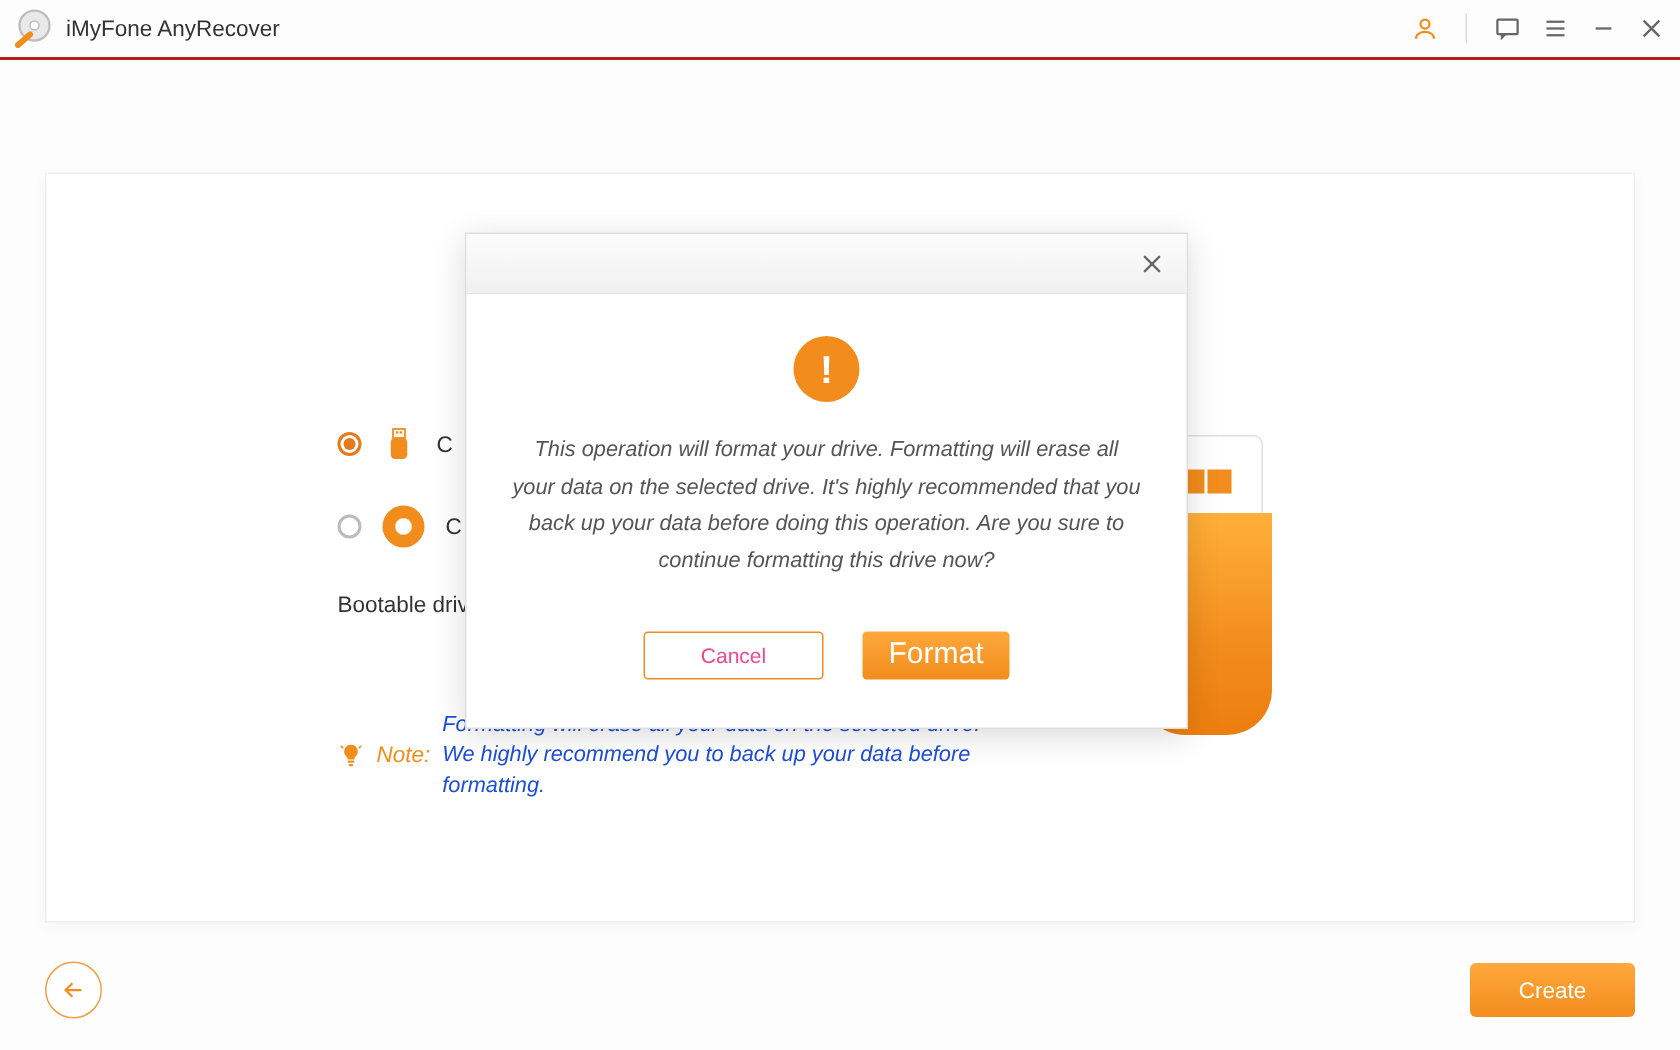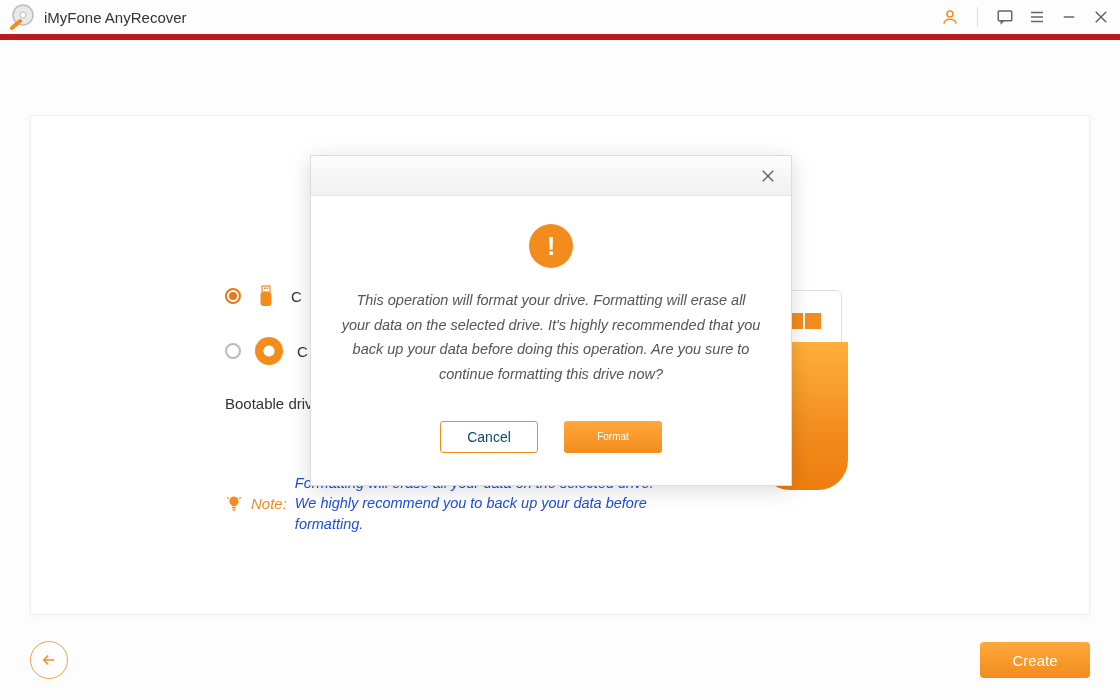--- a/index.html
+++ b/index.html
@@ -1,18 +1,18 @@
 <!DOCTYPE html>
 <html><head>
 <meta charset="utf-8">
 <style>
   * { box-sizing: border-box; margin: 0; padding: 0; }
   html, body { width: 1120px; height: 700px; font-family: "Segoe UI", Arial, sans-serif; background: #fdfdfd; overflow: hidden; }
   
-  .titlebar { position: relative; height: 40px; border-bottom: 6px solid #b91c1c; display: flex; align-items: center; padding: 0 10px; }
+  .titlebar { position: relative; height: 40px; border-bottom: 2px solid #b91c1c; display: flex; align-items: center; padding: 0 10px; }
   .logo-wrap { display: flex; align-items: center; gap: 8px; }
   .logo { width: 26px; height: 26px; position: relative; }
   .logo svg { width: 26px; height: 26px; }
   .app-title { font-size: 15px; color: #333; }
   .titlebar-right { margin-left: auto; display: flex; align-items: center; gap: 14px; }
   .tb-sep { width: 1px; height: 20px; background: #ddd; margin: 0 4px; }
   .tb-icon { width: 18px; height: 18px; display: flex; align-items: center; justify-content: center; color: #666; cursor: pointer; }
   .tb-icon.orange { color: #f28c1d; }
   .tb-icon svg { width: 18px; height: 18px; }
 
@@ -54,22 +54,22 @@
 
   
   .modal { position: absolute; left: 310px; top: 155px; width: 482px; background: #fff; border: 1px solid #ddd; box-shadow: 0 4px 20px rgba(0,0,0,0.15); }
   .modal-head { height: 40px; background: linear-gradient(180deg, #fcfcfc, #f1f1f1); border-bottom: 1px solid #e5e5e5; display: flex; align-items: center; justify-content: flex-end; padding: 0 14px; }
   .modal-close { color: #666; cursor: pointer; width:18px;height:18px;}
   .modal-close svg{width:18px;height:18px;}
   .modal-body { padding: 24px 30px 28px; text-align: center; }
   .warn-circle { width: 44px; height: 44px; margin: 4px auto 20px; border-radius: 50%; background: #f28c1d; color: #fff; display: flex; align-items: center; justify-content: center; font-size: 26px; font-weight: bold; }
   .modal-text { color: #555; font-size: 14.5px; line-height: 1.7; font-style: italic; }
   .modal-buttons { display: flex; justify-content: center; gap: 26px; margin-top: 34px; margin-bottom: 4px; }
-  .btn-cancel { width: 98px; height: 32px; border: 1px solid #f28c1d; color: #0c4a6e; background: #fff; border-radius: 3px; font-size: 14px; cursor: pointer; }
-  .btn-format { width: 98px; height: 32px; border: none; color: #fff; background: linear-gradient(180deg, #ffa83c, #f28c1d); border-radius: 3px; font-size: 10px; cursor: pointer; }
+  .btn-cancel { width: 120px; height: 32px; border: 1px solid #f28c1d; color: #ec4899; background: #fff; border-radius: 3px; font-size: 14px; cursor: pointer; }
+  .btn-format { width: 98px; height: 32px; border: none; color: #fff; background: linear-gradient(180deg, #ffa83c, #f28c1d); border-radius: 3px; font-size: 20px; cursor: pointer; }
 </style>
 </head>
 <body>
 
 <div class="titlebar">
   <div class="logo-wrap">
     <span class="logo">
       <svg viewBox="0 0 26 26">
           <circle cx="13" cy="11" r="10" fill="#e9e9e9" stroke="#bdbdbd" stroke-width="1.5"></circle>
           <circle cx="13" cy="11" r="3" fill="#fff" stroke="#bdbdbd"></circle>

